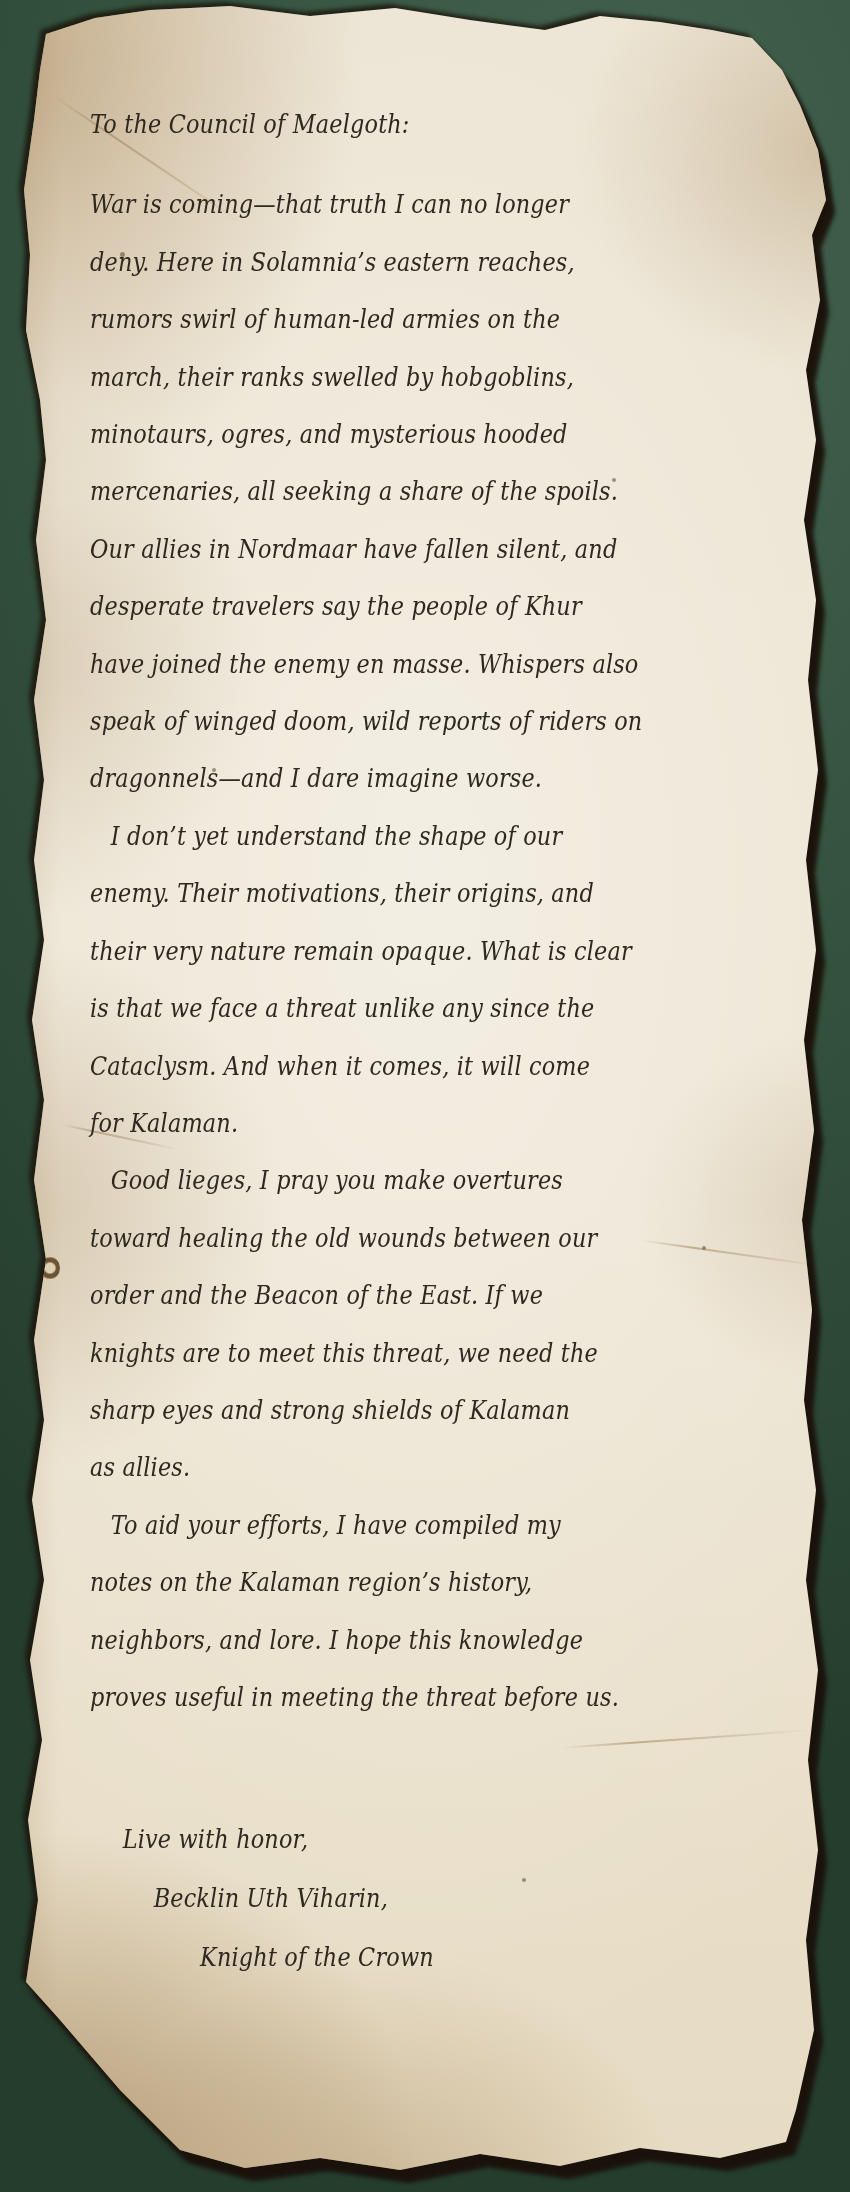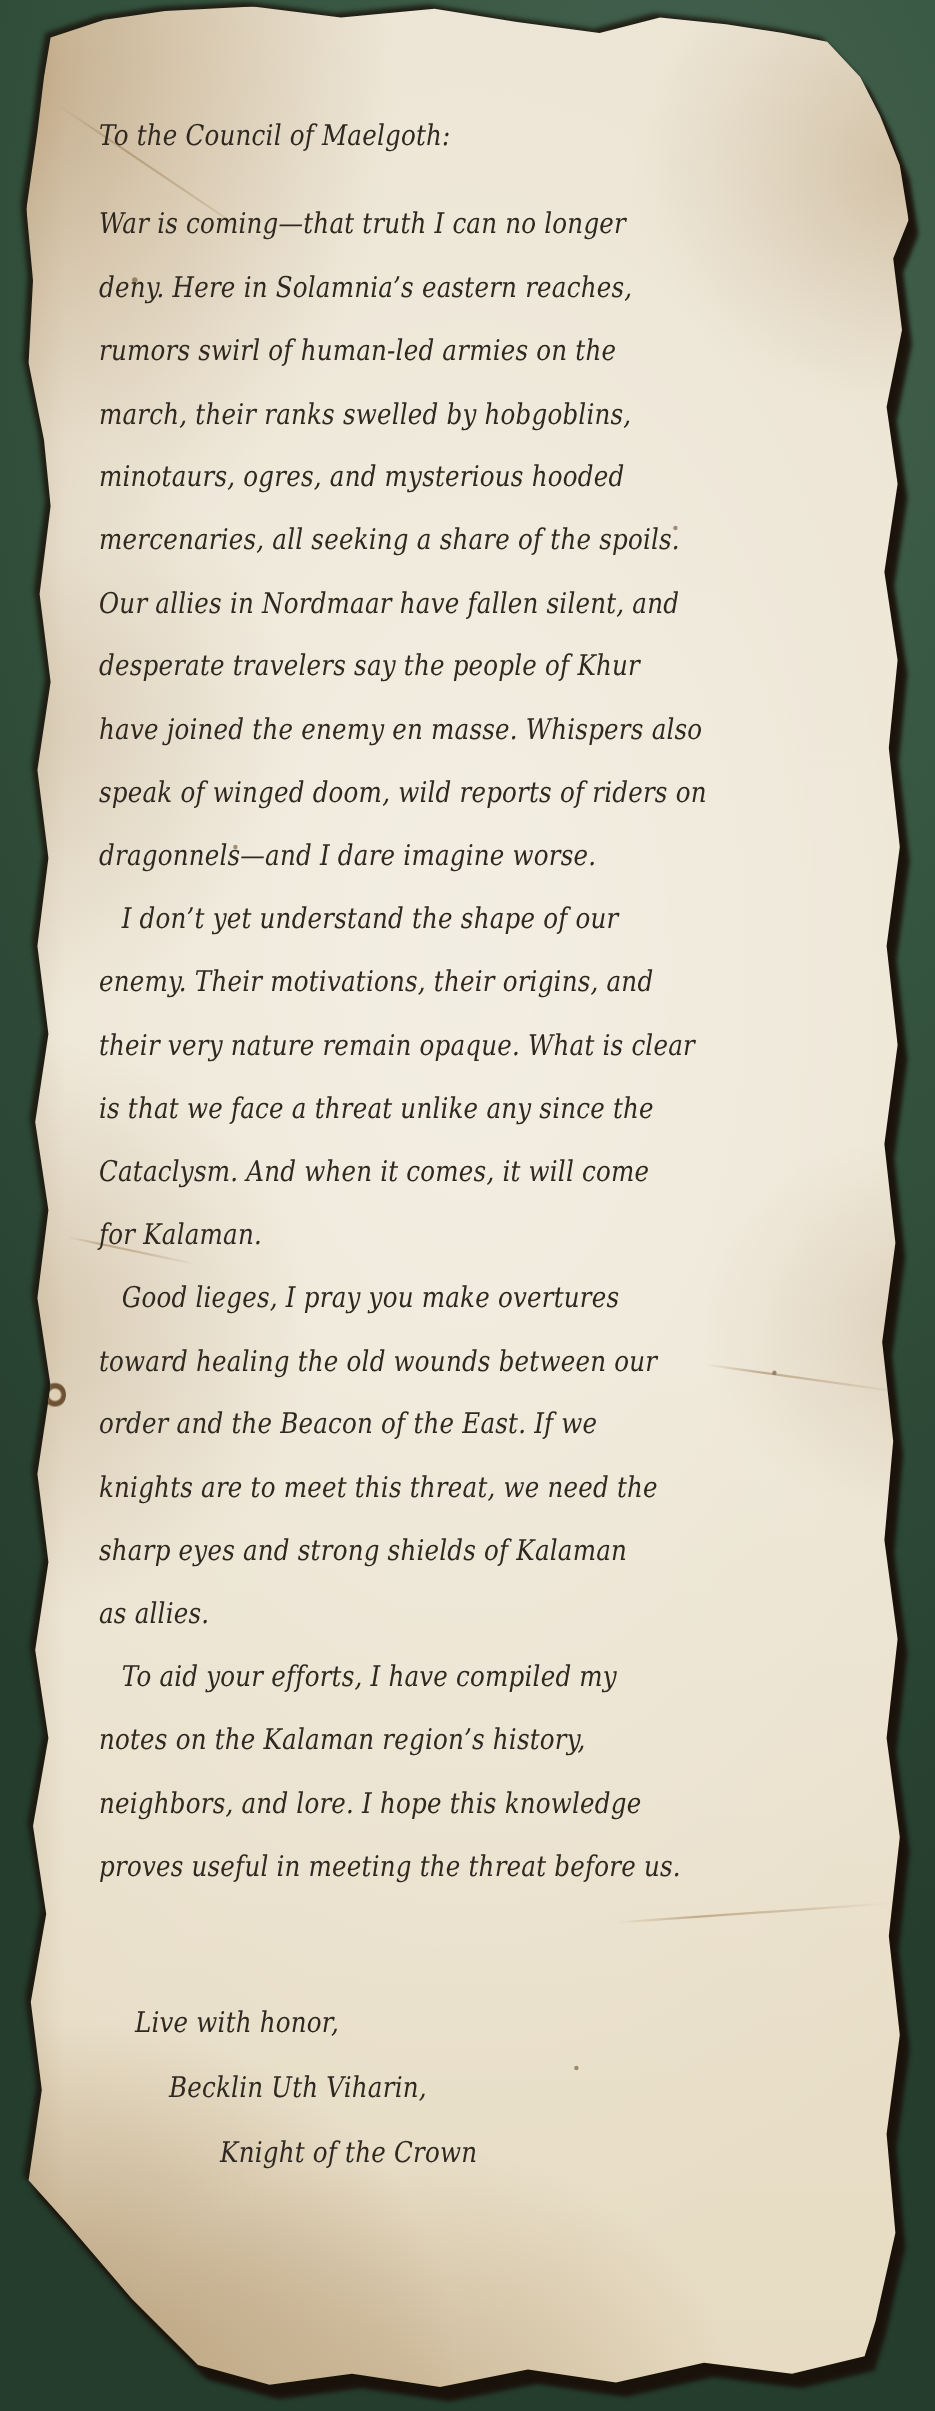--- a/index.html
+++ b/index.html
@@ -33,21 +33,20 @@
       820px 300px,806px 370px,816px 440px,804px 520px,816px 600px,808px 680px,818px 770px,
       806px 860px,816px 950px,804px 1040px,814px 1130px,802px 1220px,812px 1310px,804px 1400px,
       816px 1490px,806px 1580px,818px 1670px,808px 1760px,818px 1850px,806px 1940px,814px 2030px,
       796px 2110px,786px 2142px,
       720px 2158px,640px 2148px,560px 2166px,480px 2154px,400px 2170px,320px 2158px,245px 2168px,180px 2150px,
       120px 2090px,60px 2020px,26px 1982px,
       38px 1900px,28px 1820px,42px 1740px,30px 1660px,44px 1580px,32px 1500px,44px 1420px,
       34px 1340px,46px 1260px,34px 1180px,44px 1100px,32px 1020px,44px 940px,34px 860px,
       44px 780px,34px 700px,46px 620px,36px 540px,46px 460px,40px 400px,26px 330px,
       30px 255px,24px 190px,34px 120px,40px 70px);
-    border-radius:23px;
   }
   .crease{position:absolute;height:2px;border-radius:2px;
     background:linear-gradient(90deg, rgba(151,118,76,0) 0%, rgba(151,118,76,.5) 30%, rgba(151,118,76,.25) 70%, rgba(151,118,76,0) 100%);}
   .crease.c1{left:52px;top:94px;width:230px;transform:rotate(34deg);transform-origin:left center;}
   .crease.c2{left:640px;top:1252px;width:180px;transform:rotate(8deg);}
   .crease.c3{left:560px;top:1738px;width:250px;transform:rotate(-4deg);}
   .crease.c4{left:60px;top:1136px;width:120px;transform:rotate(12deg);}
   .hole{position:absolute;left:40px;top:1256px;width:20px;height:24px;border-radius:50%;
     background:radial-gradient(circle at 50% 50%, #ddd0b4 0 30%, #6e5234 42% 62%, rgba(110,82,52,0) 74%);}
   .speck{position:absolute;width:5px;height:5px;border-radius:50%;background:rgba(110,80,48,.6);}

